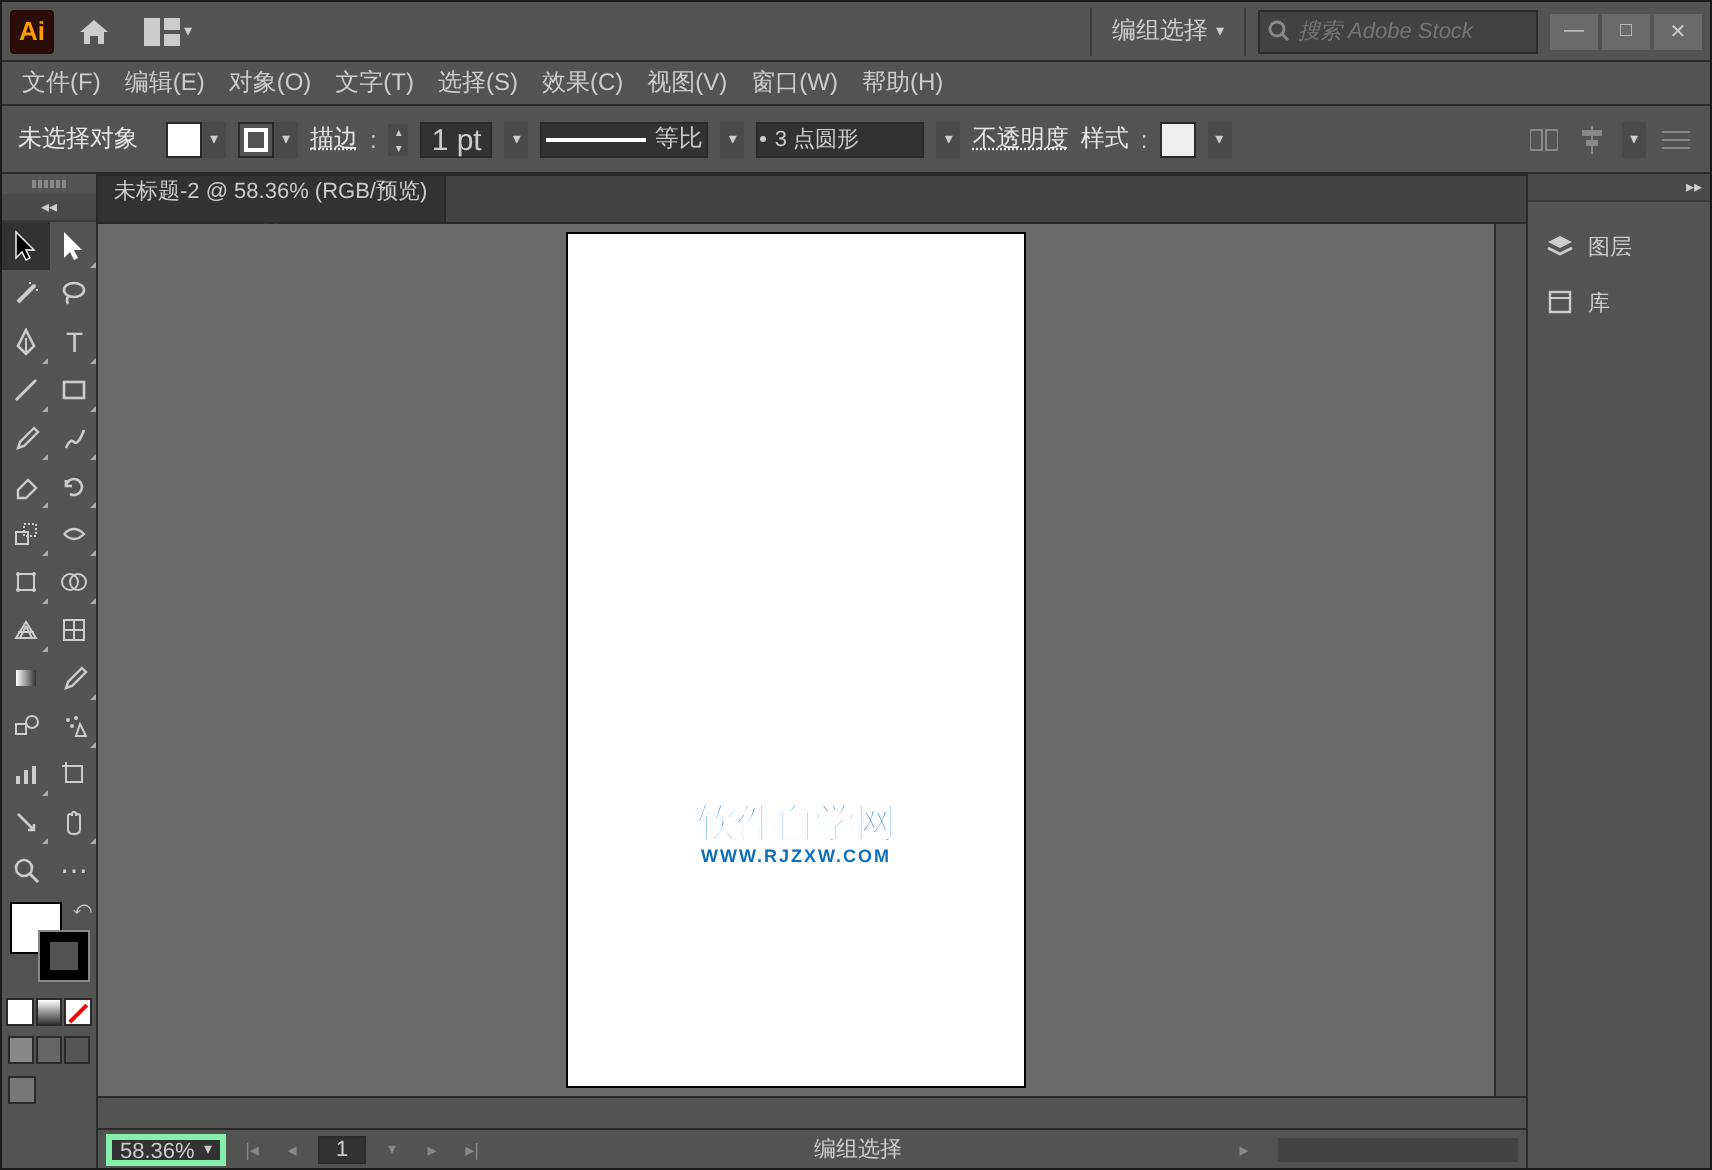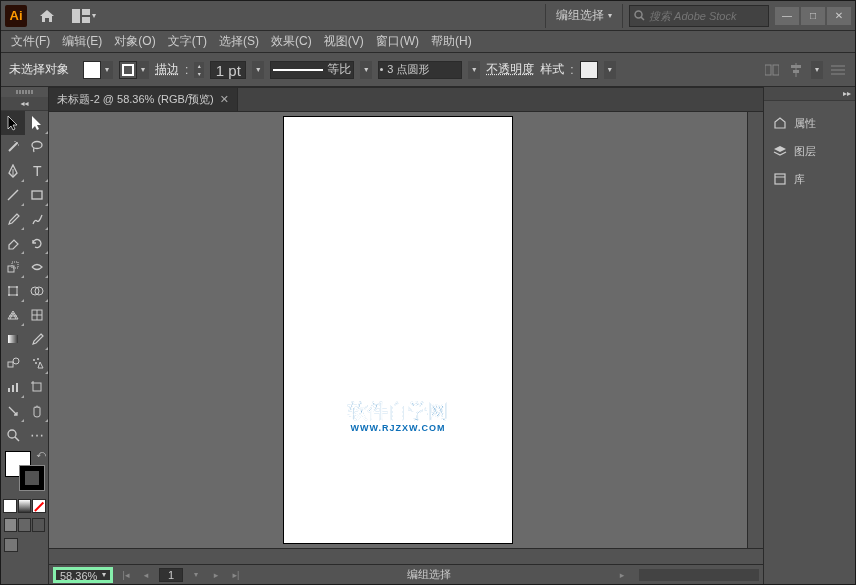--- a/index.html
+++ b/index.html
@@ -53,21 +53,21 @@
 .stroke-box-inner { position: absolute; left: 5px; top: 5px; width: 14px; height: 14px; background: #535353; }
 .swap-icon { position: absolute; right: 2px; top: 2px; font-size: 9px; }
 .mini-swatches { display: flex; padding: 2px; gap: 1px; }
 .mini-sw { width: 14px; height: 14px; border: 1px solid #2a2a2a; }
 .mode-row { display: flex; padding: 3px; gap: 1px; }
 .mode-btn { width: 14px; height: 14px; border: 1px solid #2a2a2a; }
 
 
 .doc-area { flex: 1; background: #323232; display: flex; flex-direction: column; border-top: 1px solid #2a2a2a; }
 .tab-bar { height: 24px; background: #434343; display: flex; align-items: center; border-bottom: 1px solid #2a2a2a; }
-.doc-tab { height: 100%; background: #323232; padding: 0 8px; display: flex; align-items: center; gap: 6px; border-right: 1px solid #2a2a2a; font-size: 11px; }
+.doc-tab { height: 100%; background: #323232; padding: 0 8px; display: flex; align-items: center; gap: 6px; border-right: 1px solid #2a2a2a; font-size: 11px; flex-direction: column; }
 .tab-close { font-size: 11px; color: #aaa; }
 .canvas-wrap { flex: 1; background: #6a6a6a; display: flex; align-items: center; justify-content: center; position: relative; }
 .artboard { width: 230px; height: 428px; background: #fff; border: 1px solid #000; position: relative; }
 .watermark { position: absolute; top: 66%; left: 50%; transform: translateX(-50%); text-align: center; }
 .wm-main { font-size: 20px; font-weight: bold; color: #0d6fb8; -webkit-text-stroke: 0.5px #fff; }
 .wm-sub { font-size: 9px; font-weight: bold; color: #0d6fb8; letter-spacing: 1px; margin-top: -2px; }
 .hscroll { height: 16px; background: #535353; border-top: 1px solid #2a2a2a; display: flex; align-items: center; }
 .vscroll { width: 16px; background: #535353; border-left: 1px solid #2a2a2a; }
 .canvas-row { flex: 1; display: flex; }
 .status-bar { height: 20px; background: #535353; border-top: 1px solid #2a2a2a; display: flex; align-items: center; padding: 0 4px; gap: 6px; font-size: 11px; }
@@ -455,28 +455,20 @@
       <div style="width:120px;height:12px;background:#434343;margin-left:4px"></div>
     </div>
   </div>
 
   <div class="right-panels">
     <div class="panel-collapse">▸▸</div>
     <div class="panel-sep"></div>
     <div class="panel-item">
       <span class="panel-icon">
         <svg width="14" height="14" viewBox="0 0 14 14">
-            <path d="M2 6 L7 2 L12 6 L12 12 L2 12 Z" fill="none" stroke="#ccc" stroke-width="1.2"></path>
-          </svg>
-      </span>
-      <span>属性</span>
-    </div>
-    <div class="panel-item">
-      <span class="panel-icon">
-        <svg width="14" height="14" viewBox="0 0 14 14">
             <path d="M7 2 L13 5 L7 8 L1 5 Z" fill="#ccc"></path>
             <path d="M1 8 L7 11 L13 8" fill="none" stroke="#ccc" stroke-width="1.3"></path>
           </svg>
       </span>
       <span>图层</span>
     </div>
     <div class="panel-item">
       <span class="panel-icon">
         <svg width="14" height="14" viewBox="0 0 14 14">
             <rect x="2" y="2" width="10" height="10" fill="none" stroke="#ccc" stroke-width="1.2"></rect>

